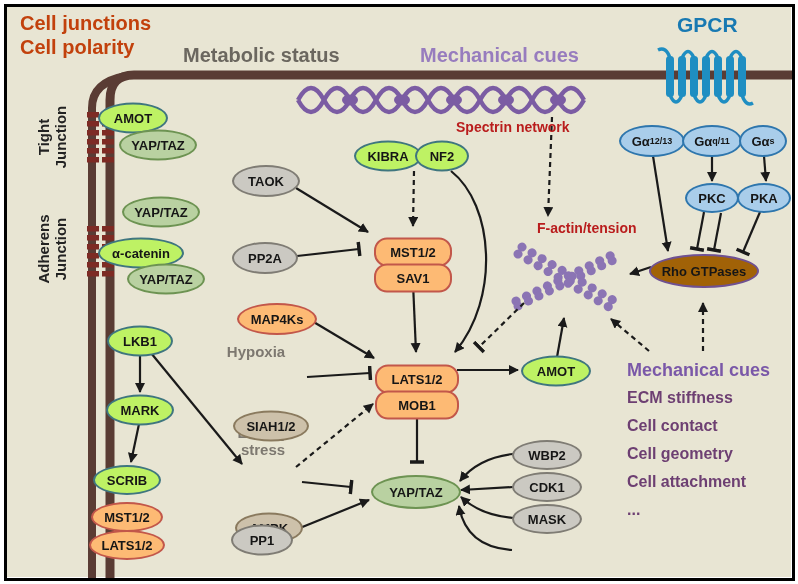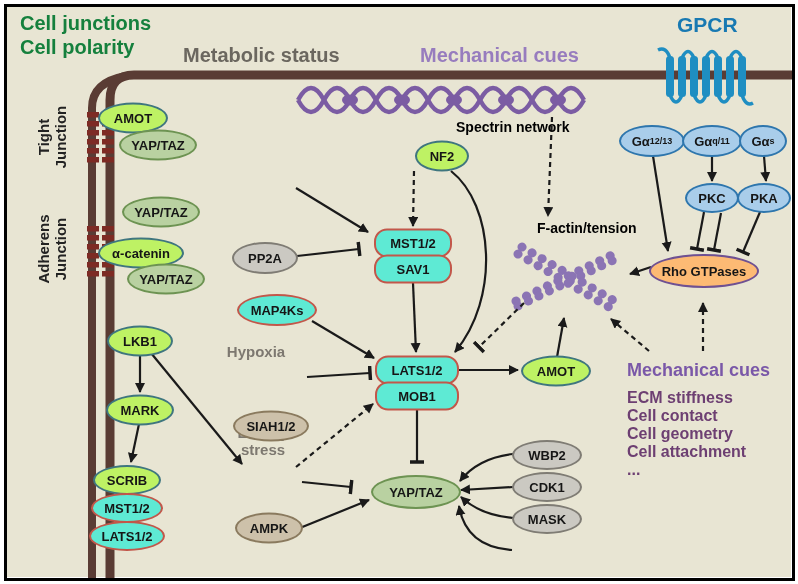--- a/index.html
+++ b/index.html
@@ -7,36 +7,36 @@
   .bg     { position:absolute; left:7px; top:7px; width:784px; height:570px; background:#e8e5d3; }
   .frame  { position:absolute; left:4px; top:4px; width:791px; height:577px; border:3px solid #000; box-sizing:border-box; pointer-events:none; }
   svg.art { position:absolute; left:0; top:0; }
 
   .node { position:absolute; transform:translate(-50%,-50%); display:flex; align-items:center; justify-content:center;
           border:2px solid #000; font-weight:bold; font-size:13px; color:#161616; white-space:nowrap; line-height:1; }
   .el   { border-radius:50%; }
   .pill { border-radius:13px; }
   .teal   { background:#bef264; border-color:#3f767f; }
   .green  { background:#b9d1a1; border-color:#6d9352; }
-  .salmon { background:#5eead4; border-color:#c2574a; }
+  .salmon { background:#fdba74; border-color:#c2574a;margin-top:9px; }
   .gray   { background:#cbc9c2; border-color:#7f7c74; }
   .tan    { background:#cdc1aa; border-color:#8a7a5e;margin-top:48px; }
   .blue   { background:#a9cdea; border-color:#2e76ad; }
-  .purple { background:#fdba74; border-color:#6f5192; }
+  .purple { background:#a16207; border-color:#6f5192; }
   .node sub { font-size:9px; font-weight:bold; }
 
   .lbl { position:absolute; }
-  .t-teal   { color:#15803d; font-weight:bold; font-size:20px; }
+  .t-teal   { color:#c2410c; font-weight:bold; font-size:20px; }
   .t-gray   { color:#6b675f; font-weight:bold; font-size:20px; }
   .t-purple { color:#977cbe; font-weight:bold; font-size:20px; }
   .t-gpcr   { color:#1879b2; font-weight:bold; font-size:21px; }
-  .t-anno   { color:#000000; font-weight:600; font-size:14px; }
+  .t-anno   { color:#b91c1c; font-weight:600; font-size:14px; }
   .t-cond   { color:#7d7870; font-weight:bold; font-size:15px; text-align:center; line-height:1.15; transform:translate(-50%,-50%); }
   .t-mech-title { color:#7a58a8; font-weight:bold; font-size:18px; }
-  .mech-list { position:absolute; display:flex; flex-direction:column; }
+  .mech-list { position:absolute; display:flex; flex-direction:column; gap:10px; }
   .mech-list div { color:#6d3f72; font-weight:bold; font-size:16px; }
   .vlabel { position:absolute; transform:translate(-50%,-50%) rotate(-90deg); font-weight:bold; font-size:15px; color:#222;
             text-align:center; line-height:1.15; white-space:nowrap; }
   .vlabel span { display:block; }
 </style>
 </head>
 <body>
 
 <div class="canvas">
   <div class="bg"></div>
@@ -203,24 +203,27 @@
   <div class="node el green" style="left:161px;top:212px;width:74px;height:27px">YAP/TAZ</div>
   <div class="node el teal" style="left:141px;top:253px;width:82px;height:27px">α-catenin</div>
   <div class="node el green" style="left:166px;top:279px;width:74px;height:27px">YAP/TAZ</div>
 
   <div class="node el teal" style="left:140px;top:341px;width:62px;height:27px">LKB1</div>
   <div class="node el teal" style="left:140px;top:410px;width:64px;height:27px">MARK</div>
   <div class="node el teal" style="left:127px;top:480px;width:64px;height:26px">SCRIB</div>
   <div class="node el salmon" style="left:127px;top:508px;width:68px;height:26px">MST1/2</div>
   <div class="node el salmon" style="left:127px;top:536px;width:72px;height:26px">LATS1/2</div>
 
+  <div class="node el gray" style="left:266px;top:181px;width:64px;height:28px">TAOK</div>
   <div class="node el gray" style="left:265px;top:258px;width:62px;height:28px">PP2A</div>
   <div class="node el salmon" style="left:277px;top:310px;width:76px;height:28px">MAP4Ks</div>
   <div class="node el tan" style="left:271px;top:378px;width:72px;height:27px">SIAH1/2</div>
   <div class="node el tan" style="left:269px;top:480px;width:64px;height:27px">AMPK</div>
+  <div class="node el gray" style="left:262px;top:540px;width:58px;height:27px">PP1</div>
+  <div class="node el teal" style="left:388px;top:156px;width:64px;height:27px">KIBRA</div>
   <div class="node el teal" style="left:442px;top:156px;width:50px;height:27px">NF2</div>
   <div class="node pill salmon" style="left:413px;top:243px;width:74px;height:25px">MST1/2</div>
   <div class="node pill salmon" style="left:413px;top:269px;width:74px;height:25px">SAV1</div>
   <div class="node pill salmon" style="left:417px;top:370px;width:80px;height:25px">LATS1/2</div>
   <div class="node pill salmon" style="left:417px;top:396px;width:80px;height:25px">MOB1</div>
   <div class="node el green" style="left:416px;top:492px;width:86px;height:30px">YAP/TAZ</div>
 
   <div class="node el teal" style="left:556px;top:371px;width:66px;height:27px">AMOT</div>
   <div class="node el gray" style="left:547px;top:455px;width:66px;height:26px">WBP2</div>
   <div class="node el gray" style="left:547px;top:487px;width:66px;height:26px">CDK1</div>

